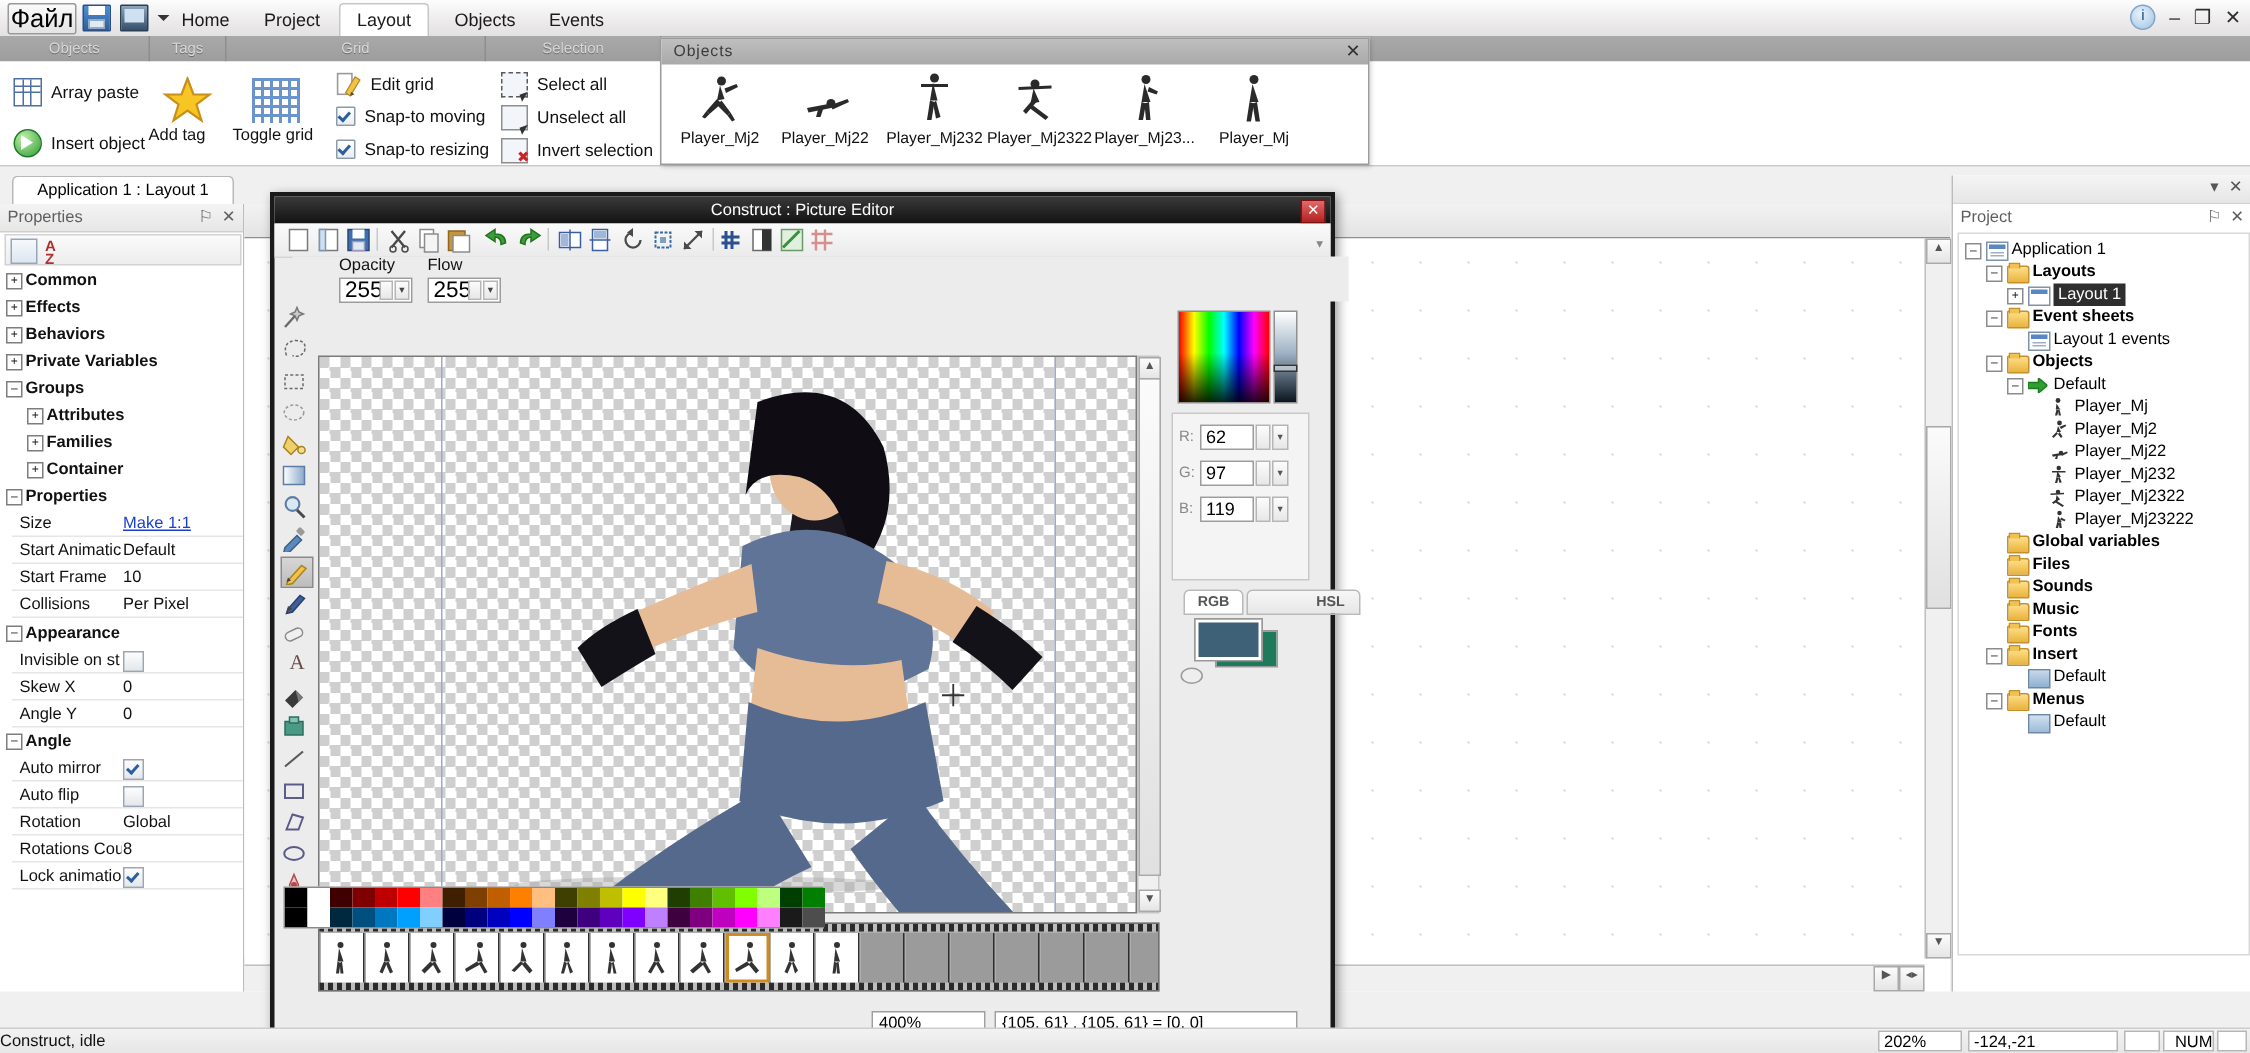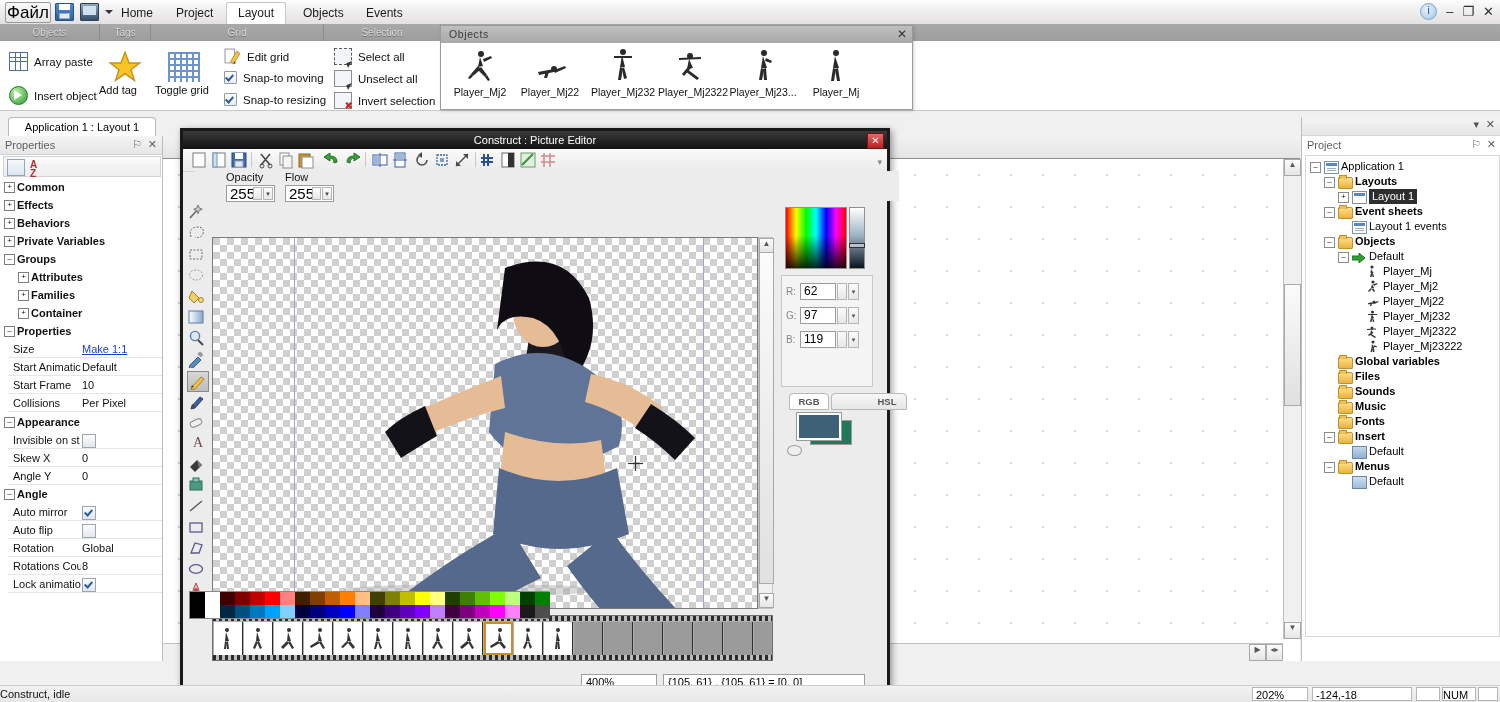--- a/index.html
+++ b/index.html
@@ -1277,17 +1277,17 @@
 
   <div class="abs" id="pe-status">
     <span class="pestat" style="left:398px;width:76px;">400%</span>
     <span class="pestat" style="left:480px;width:202px;">{105, 61} , {105, 61} = [0, 0]</span>
   </div>
 </div>
 
 <div class="abs" id="statusbar">
   <span id="status-left">Construct, idle</span>
   <span class="sbox" style="left:1252px;width:56px;">202%</span>
-  <span class="sbox" style="left:1312px;width:100px;">-124,-18</span>
+  <span class="sbox" style="left:1312px;width:100px;">-124,-21</span>
   <span class="sbox" style="left:1416px;width:24px;"></span>
-  <span class="sbox" style="left:1442px;width:34px;text-align:left;padding:0;">NUM</span>
+  <span class="sbox" style="left:1442px;width:34px;text-align:right;padding:0;">NUM</span>
   <span class="sbox" style="left:1478px;width:20px;"></span>
 </div>
 
 </body></html>

